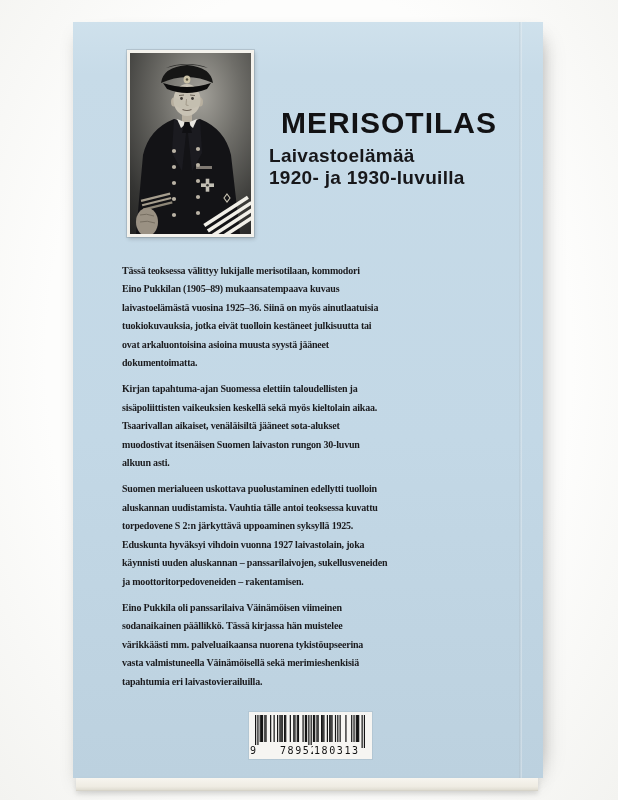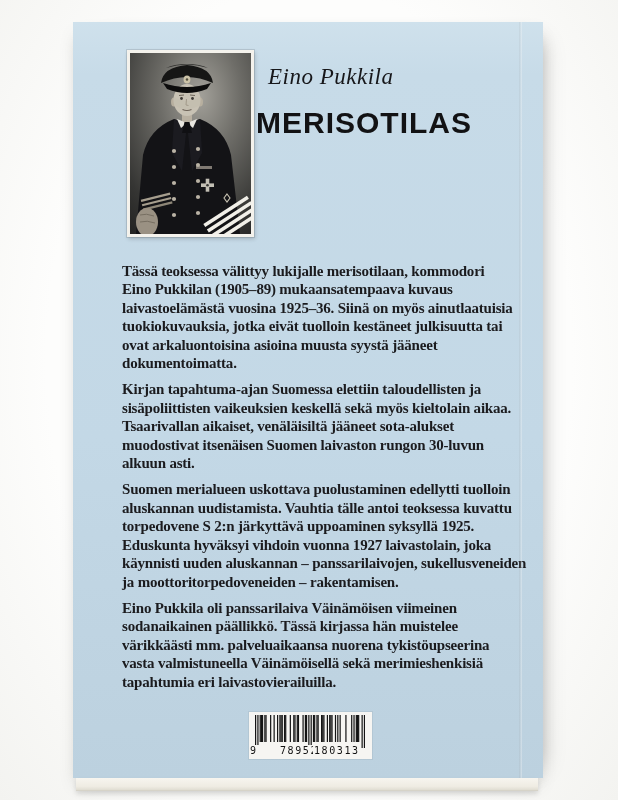--- a/index.html
+++ b/index.html
@@ -37,35 +37,35 @@
     box-shadow:0 0 0 1px rgba(0,0,0,.10), 1px 2px 4px rgba(0,0,0,.18);
   }
   .photo svg{display:block;width:121px;height:181px;}
   
   .author{
     position:absolute;left:195px;top:42px;
     font-family:"Liberation Serif",serif;font-style:italic;
     font-size:23px;color:#17171a;letter-spacing:.5px;
   }
   .title{
-    position:absolute;left:183px;top:84px;
+    position:absolute;left:208px;top:84px;
     font-family:"Liberation Sans",sans-serif;font-weight:bold;
     font-size:30px;color:#121214;letter-spacing:1px;
   }
   .subtitle{
     position:absolute;left:196px;top:123px;
     font-family:"Liberation Sans",sans-serif;font-weight:bold;
     font-size:19px;line-height:21.5px;color:#17171a;
     letter-spacing:.3px;white-space:pre-line;
   }
   
   .blurbs{
     position:absolute;left:49px;top:240px;width:416px;
     font-family:"Liberation Serif",serif;font-weight:bold;
-    font-size:15px;line-height:18.4px;letter-spacing:-.2px;
+    font-size:10px;line-height:18.4px;letter-spacing:-.2px;
     color:#1b1b1e;
   }
   .blurbs p{margin:0 0 8px 0;white-space:pre;}
   
   .barcode{
     position:absolute;left:176px;top:690px;width:123px;height:47px;
     background:#f6f5f2;box-shadow:0 0 0 1px rgba(0,0,0,.05);
   }
   .barcode svg{position:absolute;left:6px;top:3px;}
   .bc-digit{
@@ -158,22 +158,23 @@
         <g transform="rotate(-33 100 168)">
           <rect x="76" y="156" width="52" height="3.6" fill="#f1efe8"></rect>
           <rect x="76" y="162.5" width="52" height="3.6" fill="#f1efe8"></rect>
           <rect x="76" y="169" width="52" height="3.6" fill="#f1efe8"></rect>
           <rect x="76" y="175.5" width="52" height="3.6" fill="#f1efe8"></rect>
         </g>
         <path d="M97 141 l3 4 l-3 4 l-3 -4 Z" fill="none" stroke="#c9c3b3" stroke-width="1.1"></path>
       </svg>
     </div>
 
-    <div class="author">Eino Pukkila</div>
     <div class="title">MERISOTILAS</div>
+    <div class="subtitle">Laivastoelämää
+1920- ja 1930-luvuilla</div>
 
     <div class="blurbs">
       <p>Tässä teoksessa välittyy lukijalle merisotilaan, kommodori
 Eino Pukkilan (1905–89) mukaansatempaava kuvaus
 laivastoelämästä vuosina 1925–36. Siinä on myös ainutlaatuisia
 tuokiokuvauksia, jotka eivät tuolloin kestäneet julkisuutta tai
 ovat arkaluontoisina asioina muusta syystä jääneet
 dokumentoimatta.</p>
       <p>Kirjan tapahtuma-ajan Suomessa elettiin taloudellisten ja
 sisäpoliittisten vaikeuksien keskellä sekä myös kieltolain aikaa.

